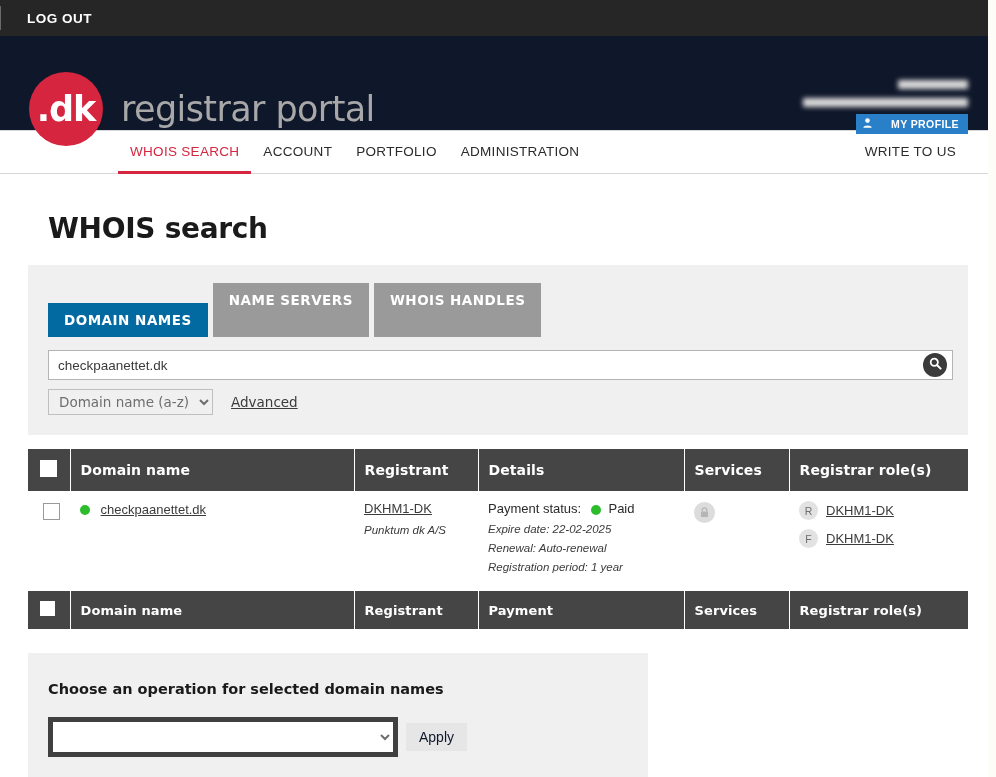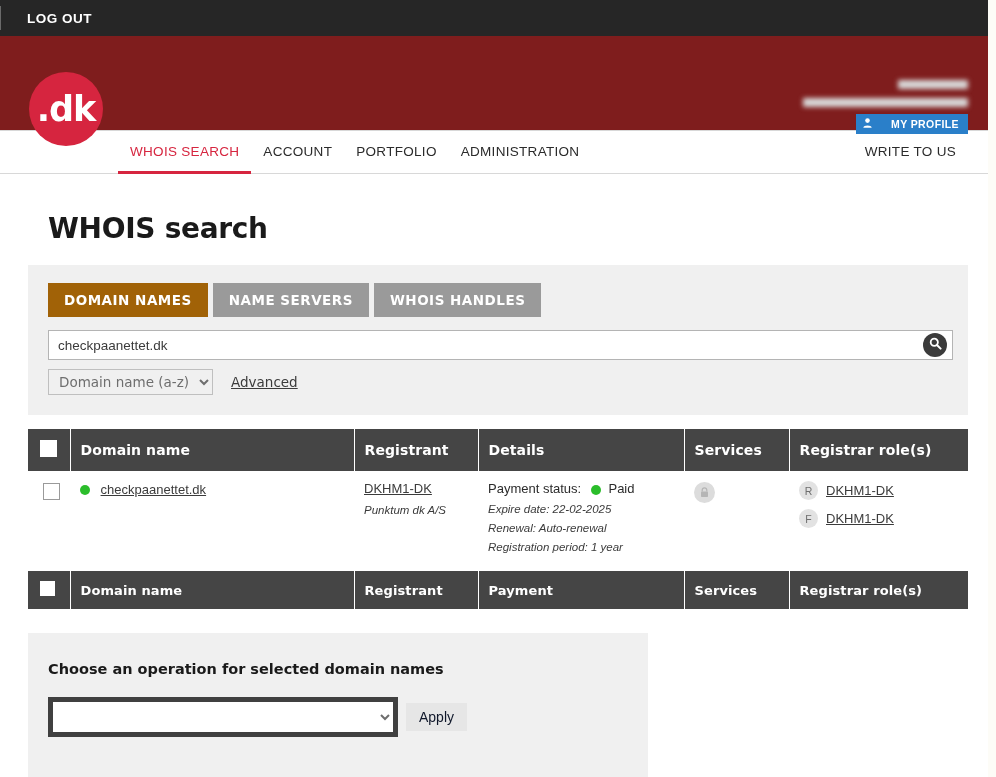--- a/index.html
+++ b/index.html
@@ -39,21 +39,21 @@
     display: flex;
     align-items: center;
     padding: 0 22px 0 26px;
     cursor: pointer;
   }
 
   
   .header {
     position: relative;
     height: 94px;
-    background: #7f1d1d;
+    background: #0f172a;
   }
   .logo-wrap {
     position: absolute;
     left: 29px; top: 36px;
     display: flex;
     align-items: center;
   }
   .logo-circle {
     width: 74px; height: 74px;
     border-radius: 50%;
@@ -155,21 +155,21 @@
   .tab {
     font-size: 13.5px;
     font-weight: bold;
     letter-spacing: 0.5px;
     color: #ffffff;
     background: #9a9a9a;
     padding: 9px 16px;
     cursor: pointer;
     font-family: "DejaVu Sans", sans-serif;
   }
-  .tab.active { background: #a16207; }
+  .tab.active { background: #0369a1; margin-top: 20px; }
 
   .search-row { position: relative; width: 905px; }
   .search-input {
     width: 100%;
     height: 30px;
     border: 1px solid #b4b4b4;
     background: #ffffff;
     font-size: 13.5px;
     color: #3b3b3b;
     padding: 0 40px 0 9px;
@@ -388,20 +388,21 @@
 <div class="page">
 
   <div class="topbar">
     <div class="topbar-divider"></div>
     <div class="logout-btn">LOG OUT</div>
   </div>
 
   <div class="header">
     <div class="logo-wrap">
       <div class="logo-circle">.dk</div>
+      <div class="logo-text">registrar portal</div>
     </div>
 
     <div class="user-block">
       <div class="redact r1"></div>
       <div class="redact r2"></div>
     </div>
 
     <div class="my-profile">
       <span class="person-icon">
         <svg width="9" height="10" viewBox="0 0 9 10">

